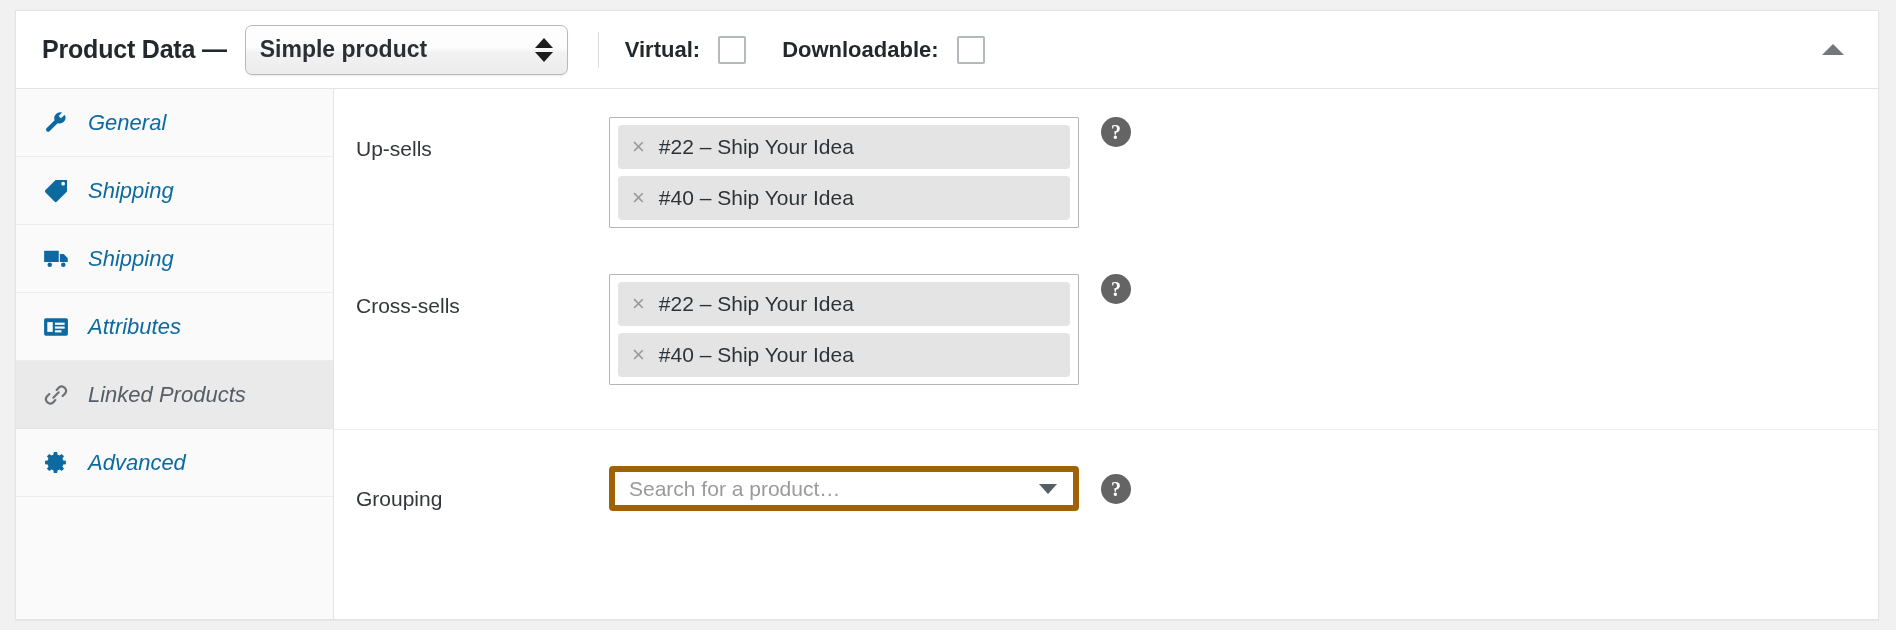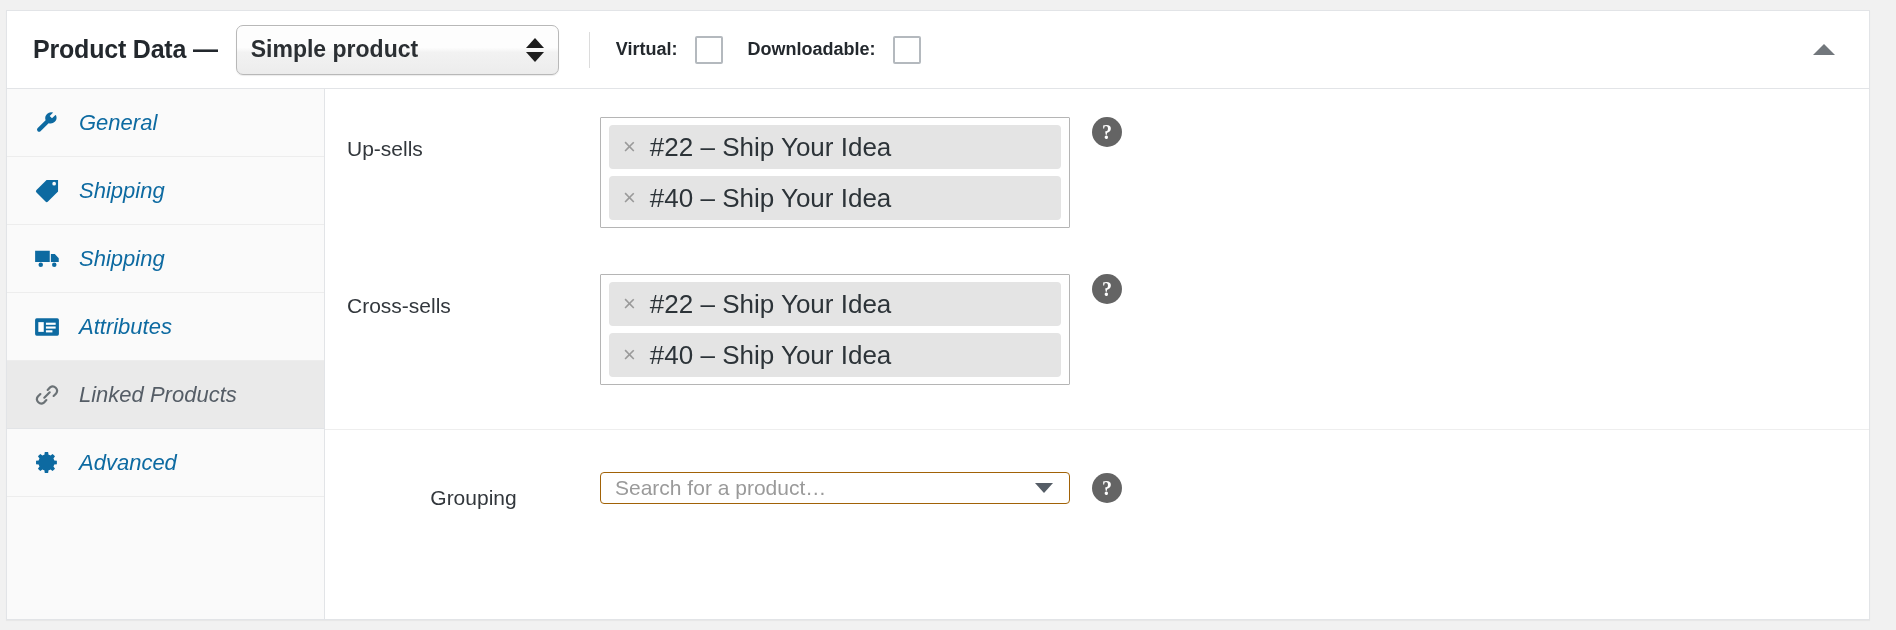--- a/index.html
+++ b/index.html
@@ -6,21 +6,21 @@
   html, body {
     margin: 0; padding: 0;
     width: 1896px; height: 630px;
     background: #f1f1f1;
     font-family: "Liberation Sans", sans-serif;
     -webkit-font-smoothing: antialiased;
   }
 
   #panel {
     position: absolute;
-    left: 6px; top: 10px;
+    left: 15px; top: 10px;
     width: 1864px; height: 610px;
     background: #0369a1;
     border: 1px solid #e2e4e7;
     box-shadow: 0 1px 1px rgba(0,0,0,0.04);
     overflow: hidden;
   }
 
   
   #panel-header {
     position: relative;
@@ -77,34 +77,34 @@
   .stepper .dn { border-top: 10px solid #1d1d1d; }
 
   .hdr-divider {
     width: 1px;
     height: 36px;
     background: #dcdcdc;
     margin: 0 26px 0 30px;
   }
   .cb-group { display: flex; align-items: center; }
   .cb-label {
-    font-size: 18px;
+    font-size: 22px;
     font-weight: bold;
     color: #23282d;
     white-space: nowrap;
   }
   .cbox {
     width: 28px; height: 28px;
     border: 2px solid #b4b9be;
     background: #fff;
     border-radius: 2px;
     margin-left: 18px;
     cursor: pointer;
   }
-  .cb-group.second { margin-left: 24px; }
+  .cb-group.second { margin-left: 36px; }
 
   .collapse-toggle {
     position: absolute;
     right: 30px;
     top: 50%;
     transform: translateY(-50%);
     width: 30px; height: 30px;
     display: flex; align-items: center; justify-content: center;
     cursor: pointer;
   }
@@ -202,21 +202,21 @@
   .chip:last-child { margin-bottom: 0; }
   .chip-x {
     color: #9a9a9a;
     font-size: 22px;
     line-height: 1;
     margin-right: 14px;
     cursor: pointer;
     font-family: "Liberation Sans", sans-serif;
   }
   .chip-text {
-    font-size: 26px;
+    font-size: 21px;
     color: #2c3338;
     white-space: nowrap;
   }
   .help-icon {
     width: 30px; height: 30px;
     border-radius: 50%;
     background: #646464;
     color: #ffffff;
     font-size: 20px;
     font-weight: bold;
@@ -224,22 +224,22 @@
     align-items: center;
     justify-content: center;
     margin-left: 22px;
     flex: 0 0 30px;
     cursor: pointer;
     font-family: "Liberation Serif", serif;
     line-height: 1;
   }
   .search-select {
     width: 470px;
-    height: 32px;
-    border: 1px solid #a16207;
+    height: 45px;
+    border: 6px solid #a16207;
     border-radius: 4px;
     background: #fff;
     display: flex;
     align-items: center;
     padding: 0 14px;
     position: relative;
     cursor: pointer;
   }
   .search-select .ph {
     font-size: 21px;
@@ -390,21 +390,21 @@
               <span class="chip-x">×</span>
               <span class="chip-text">#40 – Ship Your Idea</span>
             </div>
           </div>
           <span class="help-icon">?</span>
         </div>
 
       </div>
 
       <div class="field-group">
-        <div class="field-row" style="padding-top:36px; align-items:center;text-align:center;">
+        <div class="field-row" style="padding-top:36px; align-items:center;">
           <span class="field-label">Grouping</span>
           <div class="search-select">
             <span class="ph">Search for a product…</span>
             <span class="caret"></span>
           </div>
           <span class="help-icon">?</span>
         </div>
       </div>
 
     </div>

